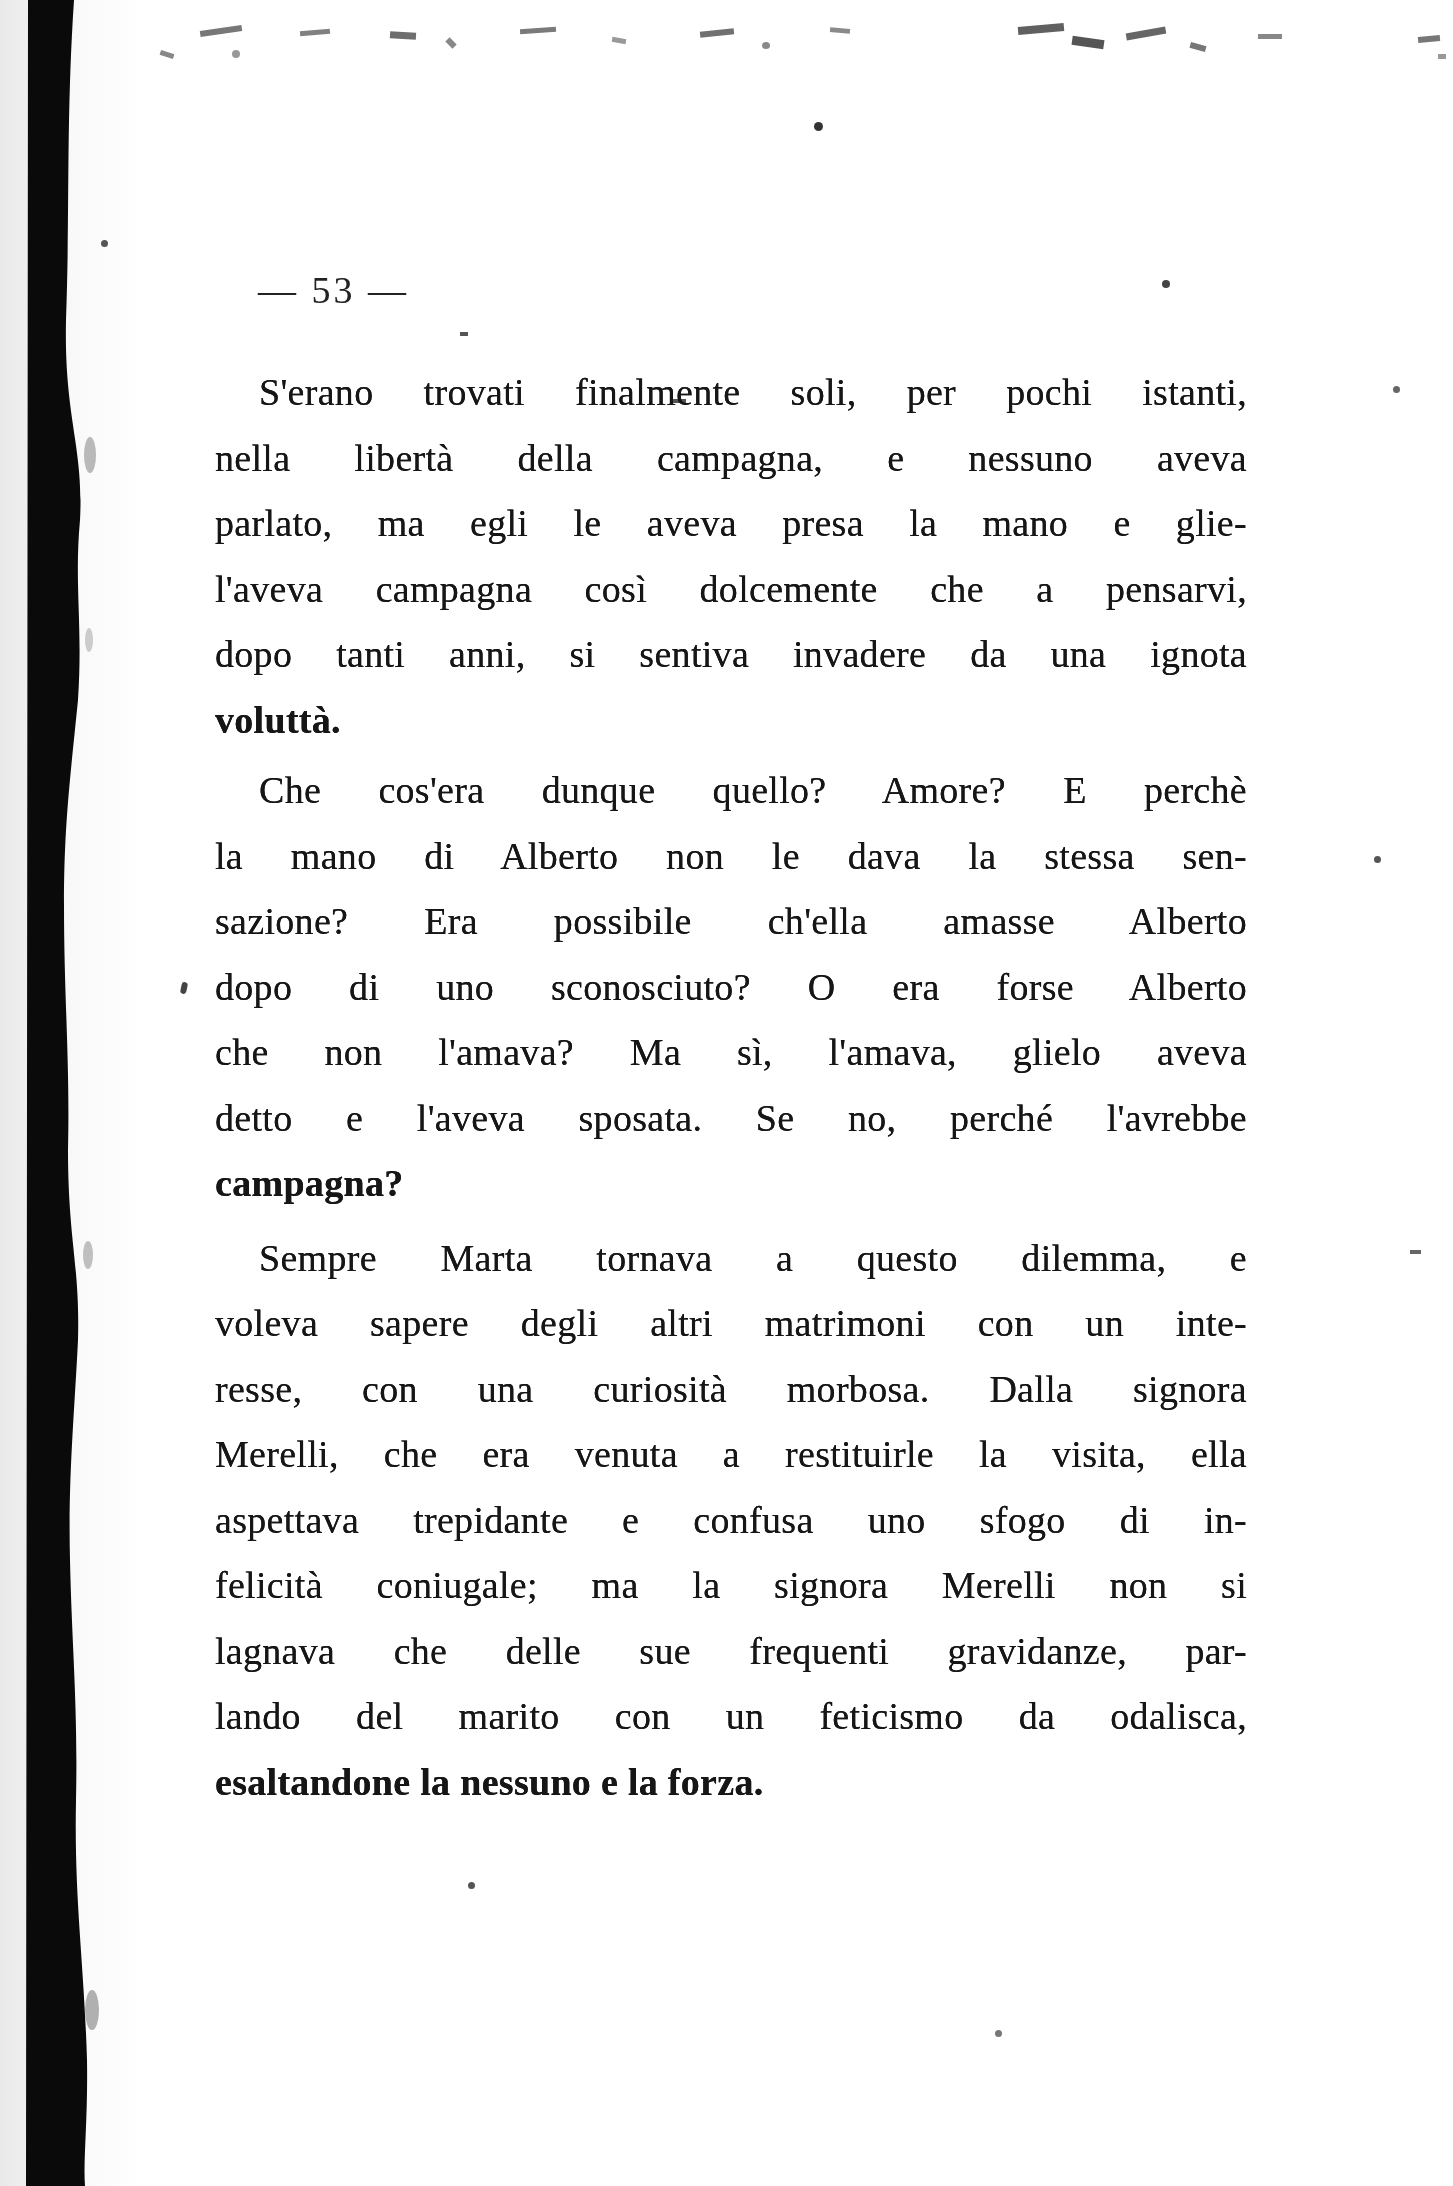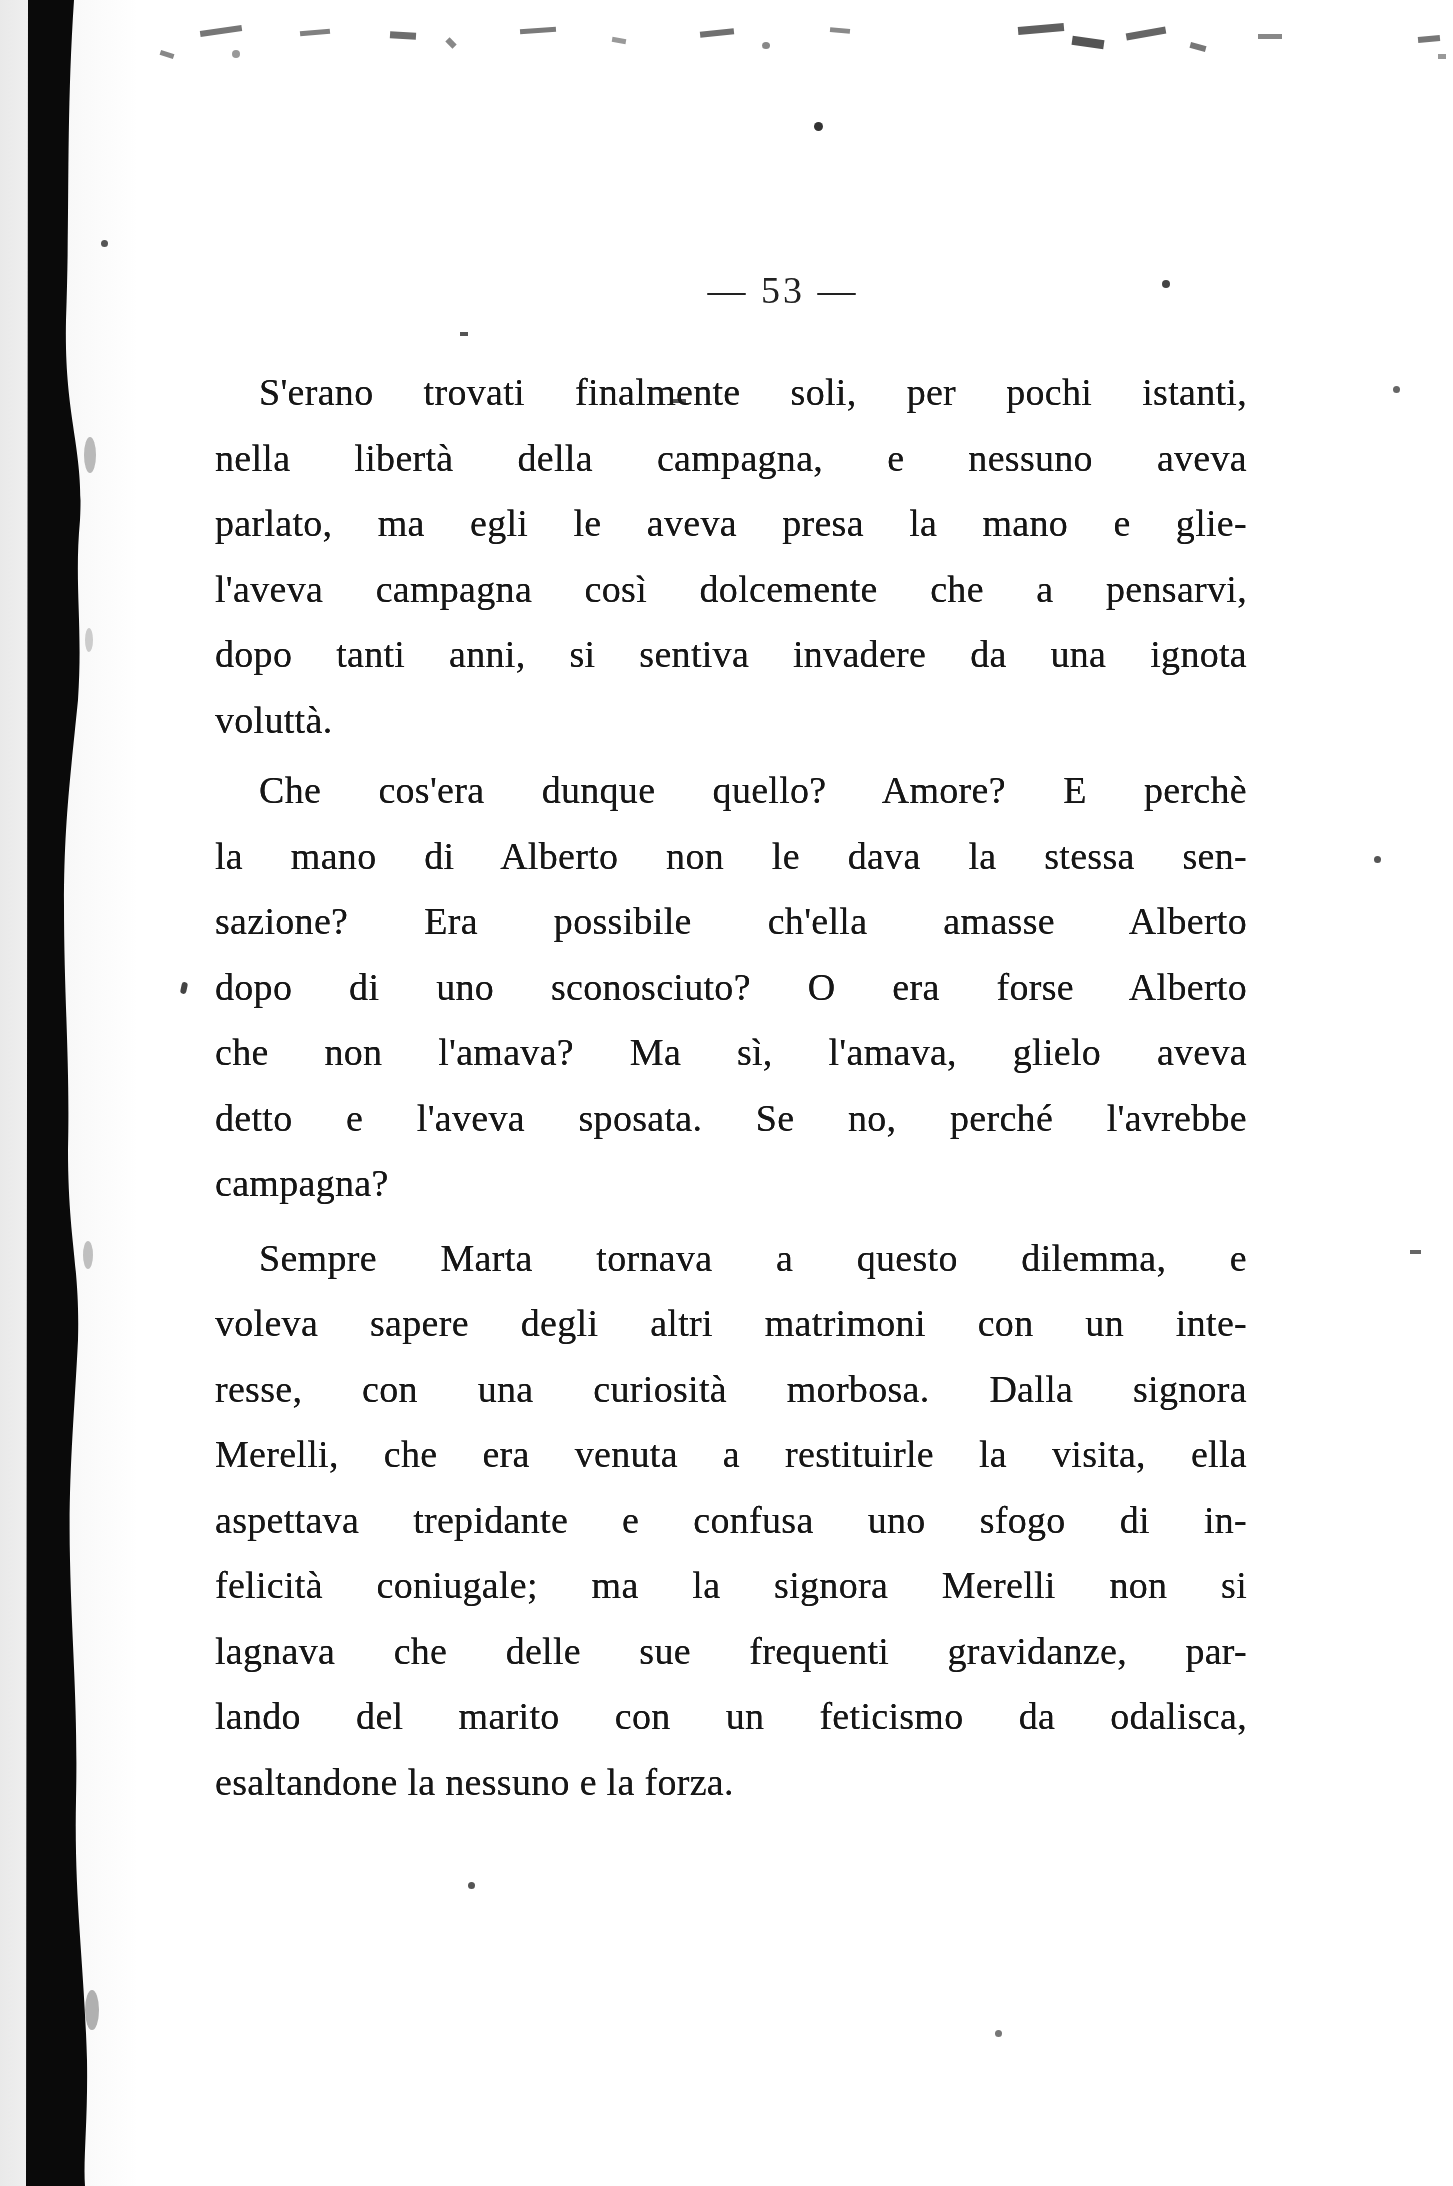--- a/index.html
+++ b/index.html
@@ -25,21 +25,20 @@
   }
   .spine-svg {
     position: absolute;
     left: 0; top: 0;
   }
   .page-number {
     position: absolute;
     left: 258px;
     top: 268px;
     width: 1050px;
-    text-align: center;
     font-size: 38px;
     letter-spacing: 3px;
     color: #222222;
   }
   .text-block {
     position: absolute;
     left: 215px;
     top: 360px;
     width: 1032px;
     color: #161616;
@@ -50,21 +49,21 @@
   .line {
     font-size: 38px;
     line-height: 65.5px;
     letter-spacing: 0.3px;
     text-align: justify;
     text-align-last: justify;
     text-shadow: 0 0 0.6px #1a1a1a;
     white-space: normal;
   }
   .line.indent { text-indent: 44px; }
-  .line.last { text-align-last: left; }
+  .line.last { text-align-last: left; font-weight: bold; }
   .speck {
     position: absolute;
     pointer-events: none;
   }
 </style>
 </head>
 <body>
 
 <div class="page">
 

